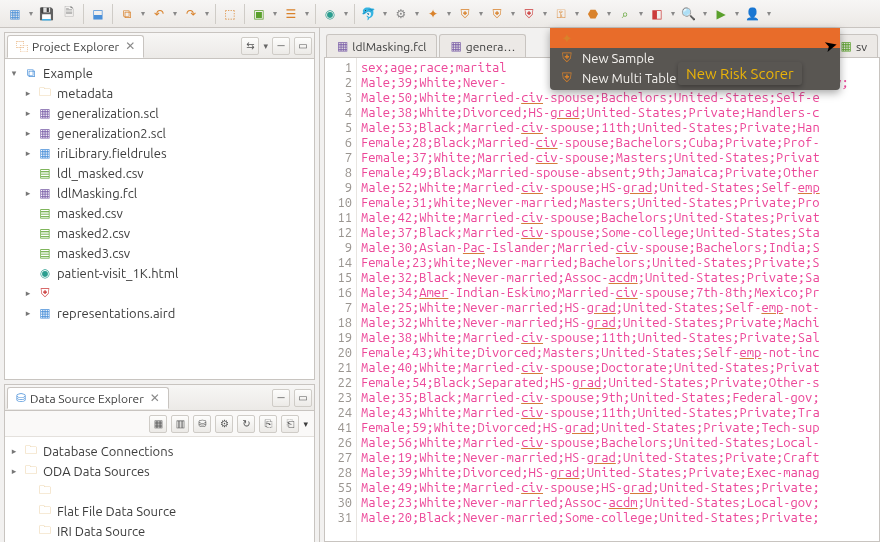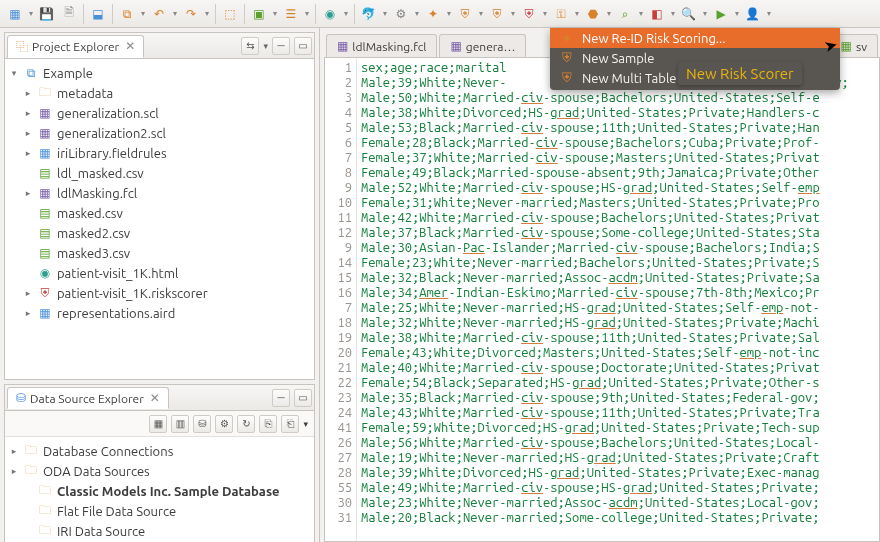--- a/index.html
+++ b/index.html
@@ -21,21 +21,21 @@
 .tree-row .arrow { width: 10px; font-size: 9px; color: #777; text-align: center; }
 .tree-row .ico { width: 16px; height: 16px; display: inline-flex; align-items: center; justify-content: center; font-size: 12px; }
 .ind1 { padding-left: 14px; }
 .bold { font-weight: bold; }
 .editor-col { flex: 1; display: flex; flex-direction: column; padding: 4px 0 0 4px; }
 .editor-tabs { height: 26px; display: flex; align-items: flex-end; gap: 0; border-bottom: 1px solid #c8c4c0; background: #f2f1f0; padding-left: 2px; }
 .editor-tab { display: flex; align-items: center; gap: 4px; padding: 4px 10px; background: #ece9e6; border: 1px solid #c8c4c0; border-bottom: none; border-radius: 3px 3px 0 0; font-size: 12px; margin-right: 2px; }
 .editor-body { flex: 1; background: #fff; border: 1px solid #c8c4c0; border-top: none; font-family: "Ubuntu Mono","DejaVu Sans Mono",monospace; font-size: 13px; line-height: 15px; overflow: hidden; position: relative; }
 .gutter { position: absolute; left: 0; top: 0; bottom: 0; width: 32px; background: #fff; border-right: 1px solid #e8e5e1; text-align: right; color: #9a9590; padding: 2px 4px 0 0; }
 .gutter div { height: 15px; }
-.code { position: absolute; left: 34px; right: 0; top: 0; bottom: 0; padding: 2px 0 0 2px; white-space: pre; color: #15803d; }
+.code { position: absolute; left: 34px; right: 0; top: 0; bottom: 0; padding: 2px 0 0 2px; white-space: pre; color: #ec4899; }
 .code div { height: 15px; }
 .code .u { text-decoration: underline; text-decoration-color: #d47c3a; }
 .dropdown { position: absolute; top: 28px; left: 550px; width: 290px; background: #595652; border-radius: 0 0 4px 4px; box-shadow: 0 3px 8px rgba(0,0,0,.35); z-index: 50; padding-bottom: 2px; }
 .dropdown .item { display: flex; align-items: center; gap: 8px; height: 20px; padding: 0 10px; color: #f4f2ef; font-size: 13px; }
 .dropdown .item.hl { background: #e86c2a; color: #fff; }
 .dropdown .shield { width: 14px; height: 14px; display: inline-flex; align-items: center; justify-content: center; }
 .tooltip { position: absolute; top: 62px; left: 678px; background: #595652; color: #eab308; font-size: 15px; padding: 3px 8px; border-radius: 3px; z-index: 60; box-shadow: 0 2px 4px rgba(0,0,0,.3); }
 .cursor-arrow { position: absolute; top: 36px; left: 824px; z-index: 70; font-size: 16px; color: #000; transform: rotate(-15deg); }
 .ci-folder { color:#deb36b; } .ci-blue { color:#4a90d9; } .ci-green { color:#5aa02c; } .ci-orange { color:#d9822b; } .ci-purple { color:#7a5ea8; } .ci-red { color:#cc3b3b; } .ci-teal { color:#2b9e8f; } .ci-gray { color:#888; }
 .mini-btn { width:18px; height:18px; border:1px solid #cfccc7; border-radius:2px; background:linear-gradient(#fdfdfc,#eceae7); display:inline-flex; align-items:center; justify-content:center; font-size:10px; color:#555; }
@@ -166,21 +166,20 @@
             <span>masked3.csv</span>
           </div>
           <div class="tree-row ind1">
             <span class="arrow">&nbsp;</span>
             <span class="ico ci-teal">◉</span>
             <span>patient-visit_1K.html</span>
           </div>
           <div class="tree-row ind1">
             <span class="arrow">▸</span>
             <span class="ico ci-red">⛨</span>
-            <span>patient-visit_1K.riskscorer</span>
           </div>
           <div class="tree-row ind1">
             <span class="arrow">▸</span>
             <span class="ico ci-blue">▦</span>
             <span>representations.aird</span>
           </div>
         </div>
     </div>
 
     <div class="pane" style="flex:1;">
@@ -212,21 +211,20 @@
             <span class="">Database Connections</span>
           </div>
           <div class="tree-row ">
             <span class="arrow">▸</span>
             <span class="ico ci-folder">🗀</span>
             <span class="">ODA Data Sources</span>
           </div>
           <div class="tree-row ind1">
             <span class="arrow">&nbsp;</span>
             <span class="ico ci-folder">🗀</span>
-            <span class="bold">Classic Models Inc. Sample Database</span>
           </div>
           <div class="tree-row ind1">
             <span class="arrow">&nbsp;</span>
             <span class="ico ci-folder">🗀</span>
             <span class="">Flat File Data Source</span>
           </div>
           <div class="tree-row ind1">
             <span class="arrow">&nbsp;</span>
             <span class="ico ci-folder">🗀</span>
             <span class="">IRI Data Source</span>
@@ -285,21 +283,20 @@
           <div>31</div>
         </div>
       <div class="code" id="code"><div>sex;age;race;marital</div><div>Male;39;White;Never-                                           gov;</div><div>Male;50;White;Married-<span class="u">civ</span>-spouse;Bachelors;United-States;Self-e</div><div>Male;38;White;Divorced;HS-<span class="u">grad</span>;United-States;Private;Handlers-c</div><div>Male;53;Black;Married-<span class="u">civ</span>-spouse;11th;United-States;Private;Han</div><div>Female;28;Black;Married-<span class="u">civ</span>-spouse;Bachelors;Cuba;Private;Prof-</div><div>Female;37;White;Married-<span class="u">civ</span>-spouse;Masters;United-States;Privat</div><div>Female;49;Black;Married-spouse-absent;9th;Jamaica;Private;Other</div><div>Male;52;White;Married-<span class="u">civ</span>-spouse;HS-<span class="u">grad</span>;United-States;Self-<span class="u">emp</span></div><div>Female;31;White;Never-married;Masters;United-States;Private;Pro</div><div>Male;42;White;Married-<span class="u">civ</span>-spouse;Bachelors;United-States;Privat</div><div>Male;37;Black;Married-<span class="u">civ</span>-spouse;Some-college;United-States;Sta</div><div>Male;30;Asian-<span class="u">Pac</span>-Islander;Married-<span class="u">civ</span>-spouse;Bachelors;India;S</div><div>Female;23;White;Never-married;Bachelors;United-States;Private;S</div><div>Male;32;Black;Never-married;Assoc-<span class="u">acdm</span>;United-States;Private;Sa</div><div>Male;34;<span class="u">Amer</span>-Indian-Eskimo;Married-<span class="u">civ</span>-spouse;7th-8th;Mexico;Pr</div><div>Male;25;White;Never-married;HS-<span class="u">grad</span>;United-States;Self-<span class="u">emp</span>-not-</div><div>Male;32;White;Never-married;HS-<span class="u">grad</span>;United-States;Private;Machi</div><div>Male;38;White;Married-<span class="u">civ</span>-spouse;11th;United-States;Private;Sal</div><div>Female;43;White;Divorced;Masters;United-States;Self-<span class="u">emp</span>-not-inc</div><div>Male;40;White;Married-<span class="u">civ</span>-spouse;Doctorate;United-States;Privat</div><div>Female;54;Black;Separated;HS-<span class="u">grad</span>;United-States;Private;Other-s</div><div>Male;35;Black;Married-<span class="u">civ</span>-spouse;9th;United-States;Federal-gov;</div><div>Male;43;White;Married-<span class="u">civ</span>-spouse;11th;United-States;Private;Tra</div><div>Female;59;White;Divorced;HS-<span class="u">grad</span>;United-States;Private;Tech-sup</div><div>Male;56;White;Married-<span class="u">civ</span>-spouse;Bachelors;United-States;Local-</div><div>Male;19;White;Never-married;HS-<span class="u">grad</span>;United-States;Private;Craft</div><div>Male;39;White;Divorced;HS-<span class="u">grad</span>;United-States;Private;Exec-manag</div><div>Male;49;White;Married-<span class="u">civ</span>-spouse;HS-<span class="u">grad</span>;United-States;Private;</div><div>Male;23;White;Never-married;Assoc-<span class="u">acdm</span>;United-States;Local-gov;</div><div>Male;20;Black;Never-married;Some-college;United-States;Private;</div></div>
     </div>
   </div>
 </div>
 
 <div class="dropdown" id="dropdown">
     <div class="item hl">
       <span class="shield ci-orange">✦</span>
-      <span>New Re-ID Risk Scoring...</span>
     </div>
     <div class="item">
       <span class="shield ci-orange">⛨</span>
       <span>New Sample</span>
     </div>
     <div class="item">
       <span class="shield ci-orange">⛨</span>
       <span>New Multi Table Protection Job...</span>
     </div>
   </div>

